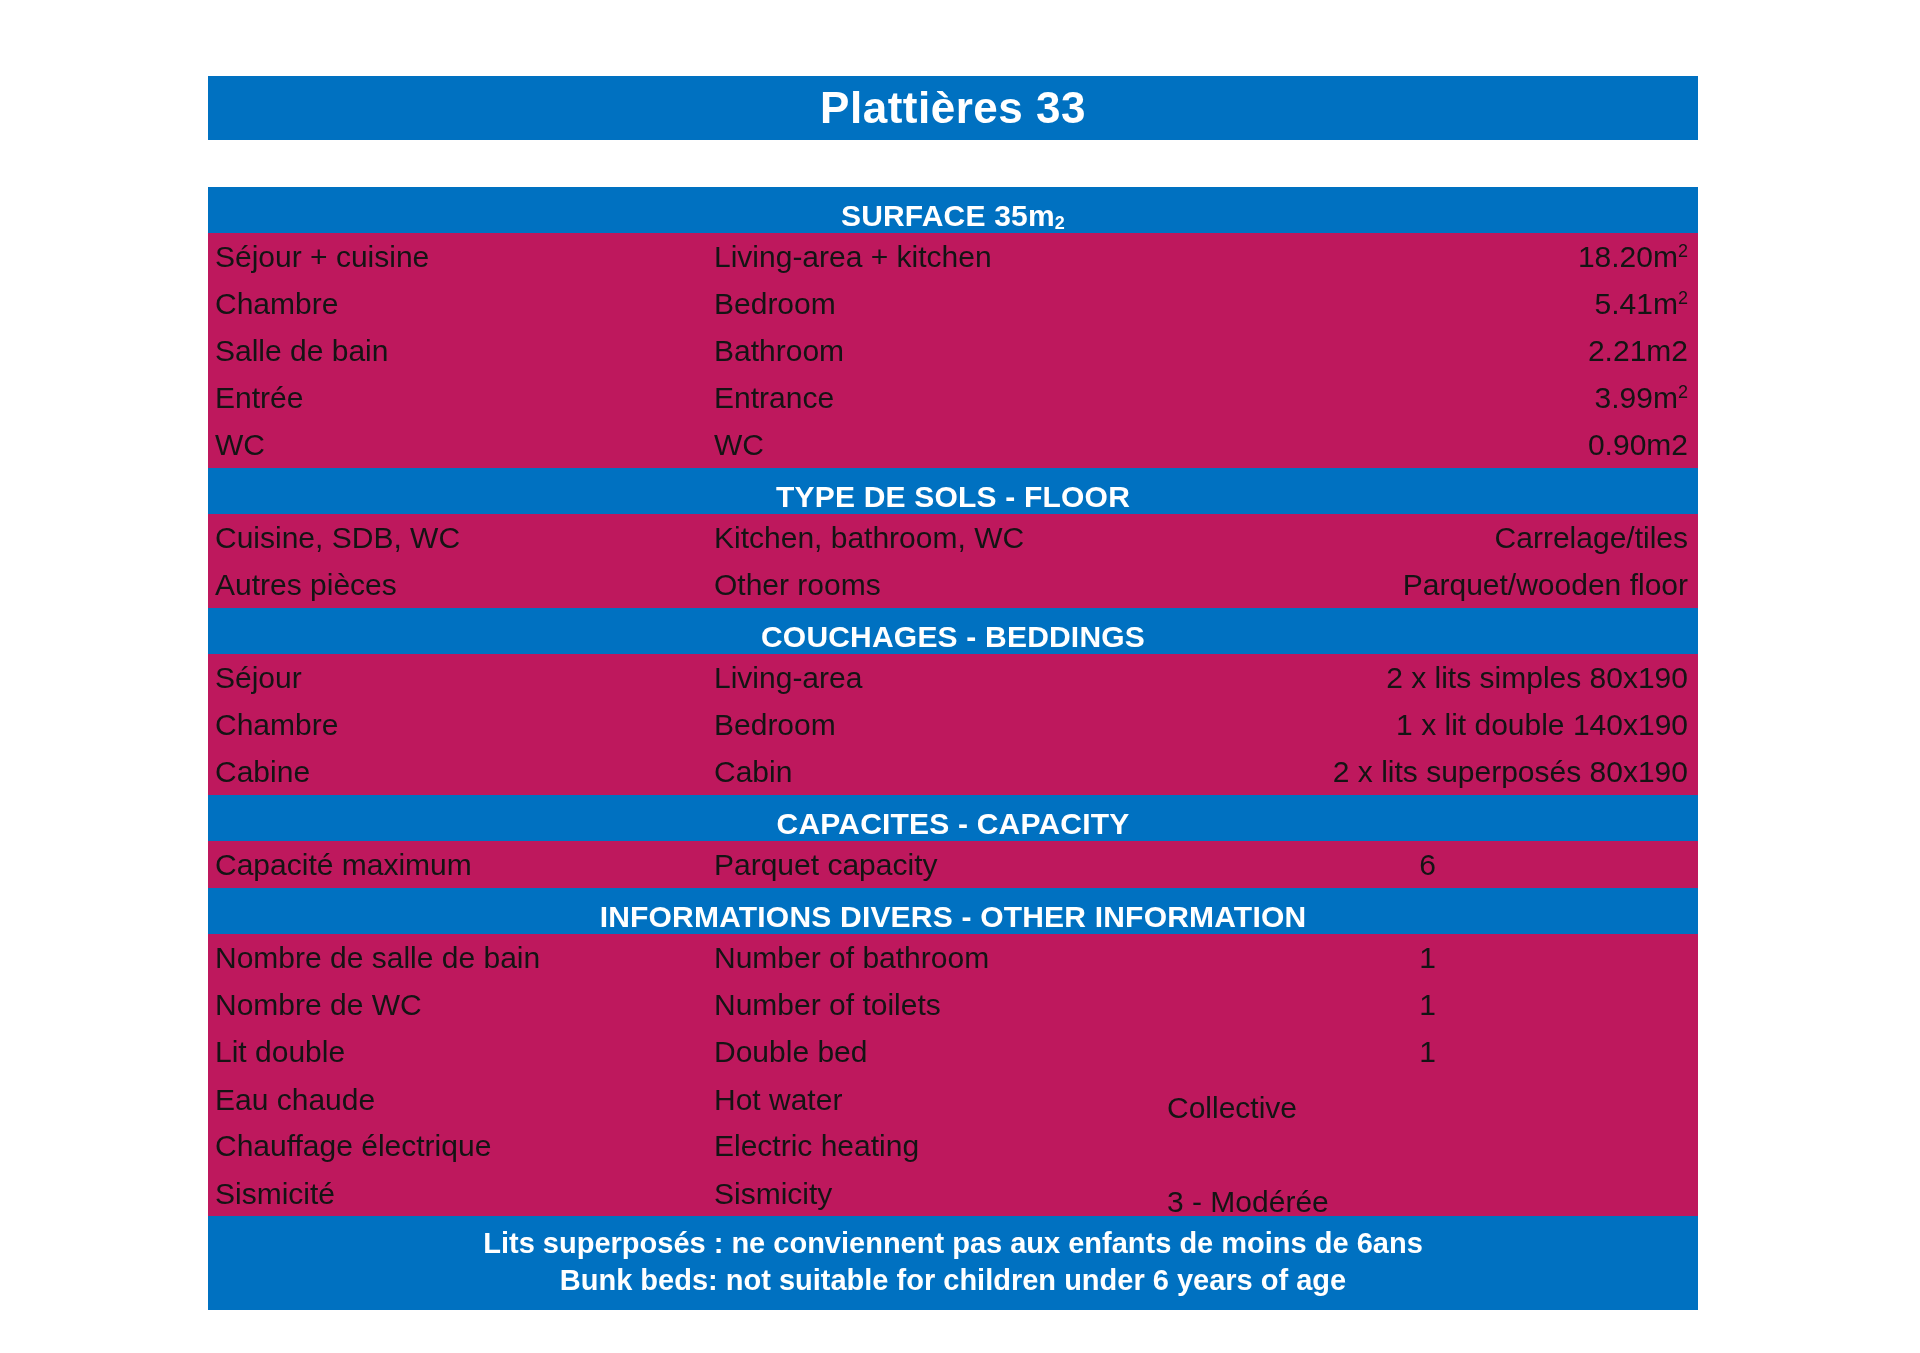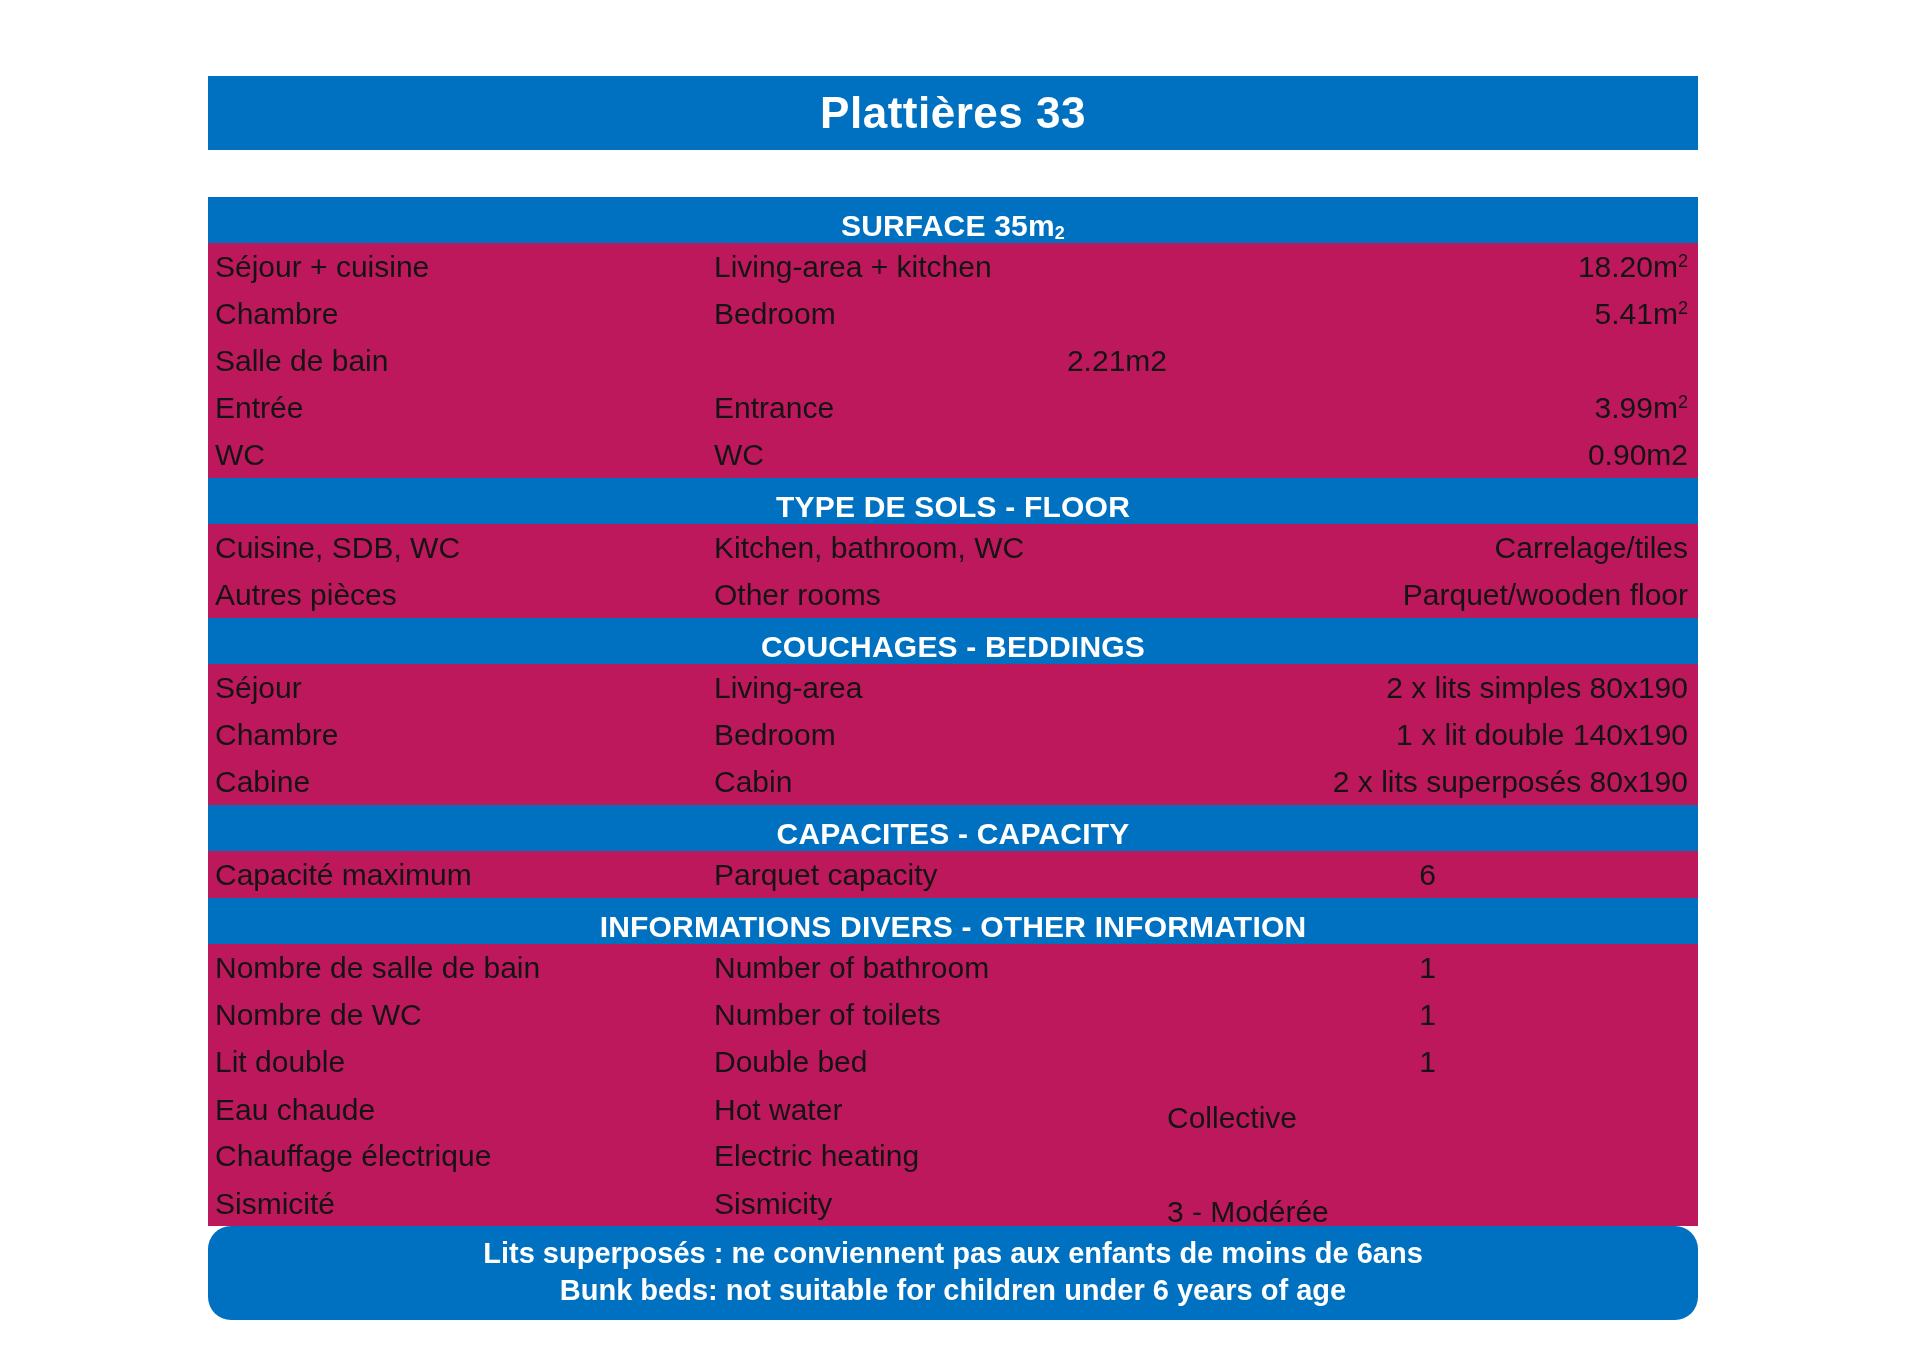--- a/index.html
+++ b/index.html
@@ -20,21 +20,21 @@
     left: 208px;
     top: 76px;
     width: 1490px;
   }
   .bar {
     background: var(--accent, #0071c1);
     color: #ffffff;
     font-weight: bold;
   }
   .title-bar {
-    height: 74px;
+    height: 64px;
     display: flex;
     align-items: center;
     justify-content: center;
     font-size: 44px;
     letter-spacing: 0.5px;
     margin-bottom: 47px;
   }
   .section-bar {
     height: 46px;
     display: flex;
@@ -61,21 +61,20 @@
     font-size: 60%;
     position: relative;
     top: -0.55em;
     line-height: 0;
   }
   .footer-bar {
     padding: 9px 12px 11px;
     text-align: center;
     font-size: 29px;
     line-height: 37px;
-    border-radius: 23px;
   }
   .footer-line { display: block; }
 </style>
 </head>
 <body style="color: rgb(20, 20, 20);">
 
 <div class="sheet">
 
   <div class="bar title-bar">
     <span>Plattières 33</span>
@@ -90,20 +89,21 @@
     <span class="cell">Living-area + kitchen</span>
     <span class="cell val-right"><span>18.20m</span><span class="sup">2</span></span>
   </div>
   <div class="row">
     <span class="cell">Chambre</span>
     <span class="cell">Bedroom</span>
     <span class="cell val-right"><span>5.41m</span><span class="sup">2</span></span>
   </div>
   <div class="row">
     <span class="cell">Salle de bain</span>
+    <span class="cell">Bathroom</span>
     <span class="cell val-right"><span>2.21m2</span><span class="sup"></span></span>
   </div>
   <div class="row">
     <span class="cell">Entrée</span>
     <span class="cell">Entrance</span>
     <span class="cell val-right"><span>3.99m</span><span class="sup">2</span></span>
   </div>
   <div class="row">
     <span class="cell">WC</span>
     <span class="cell">WC</span>

